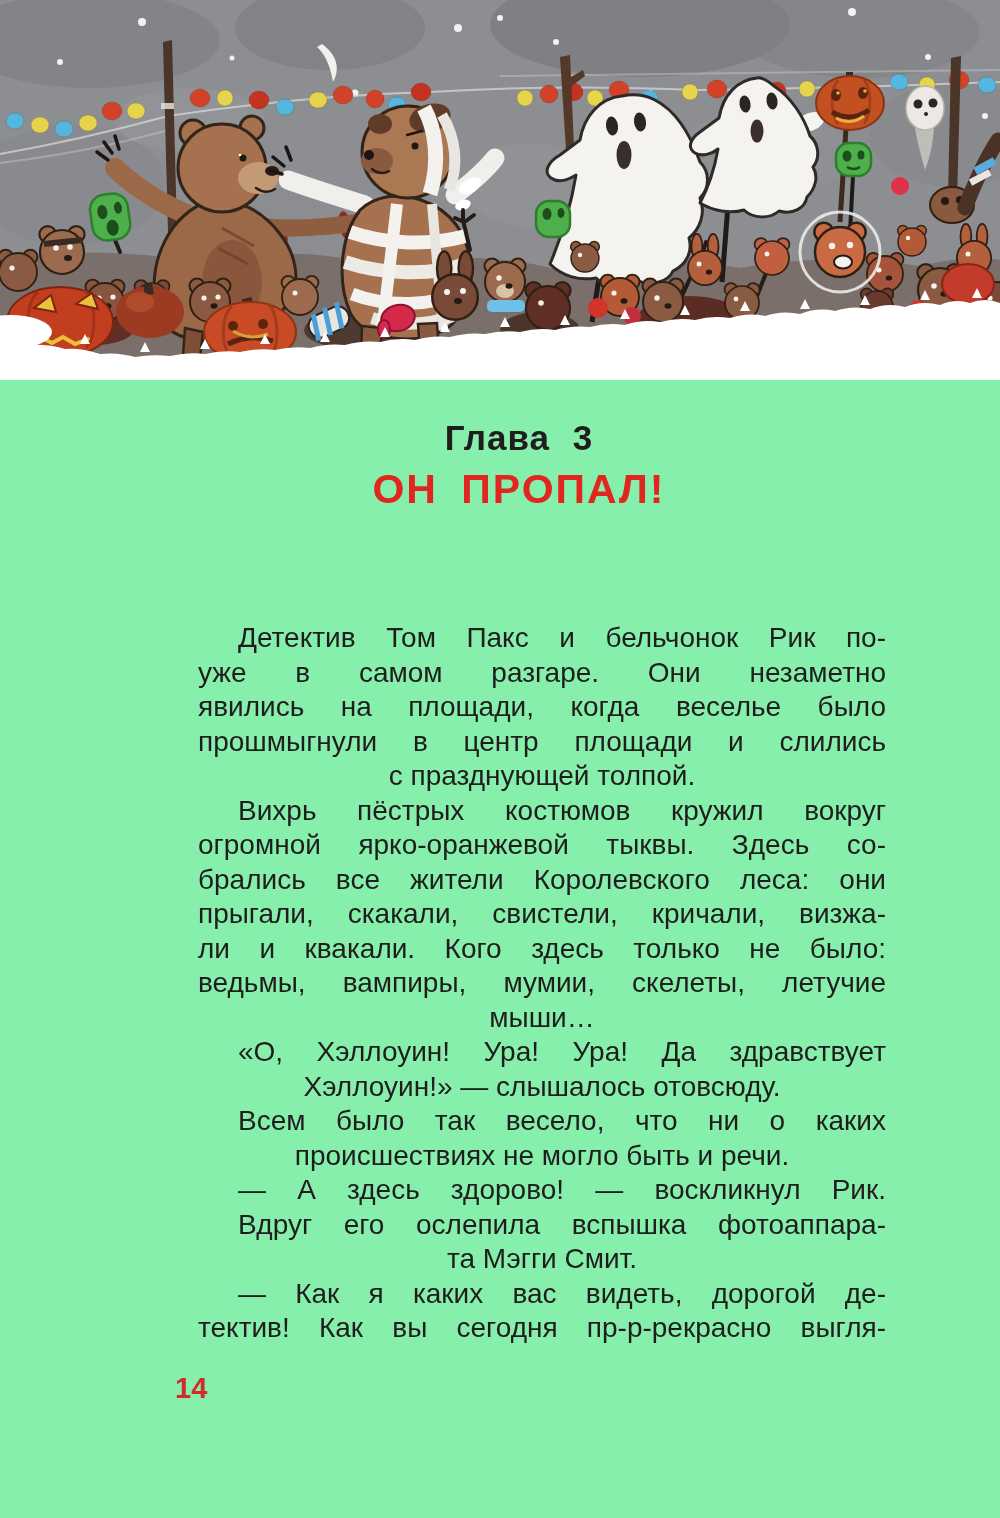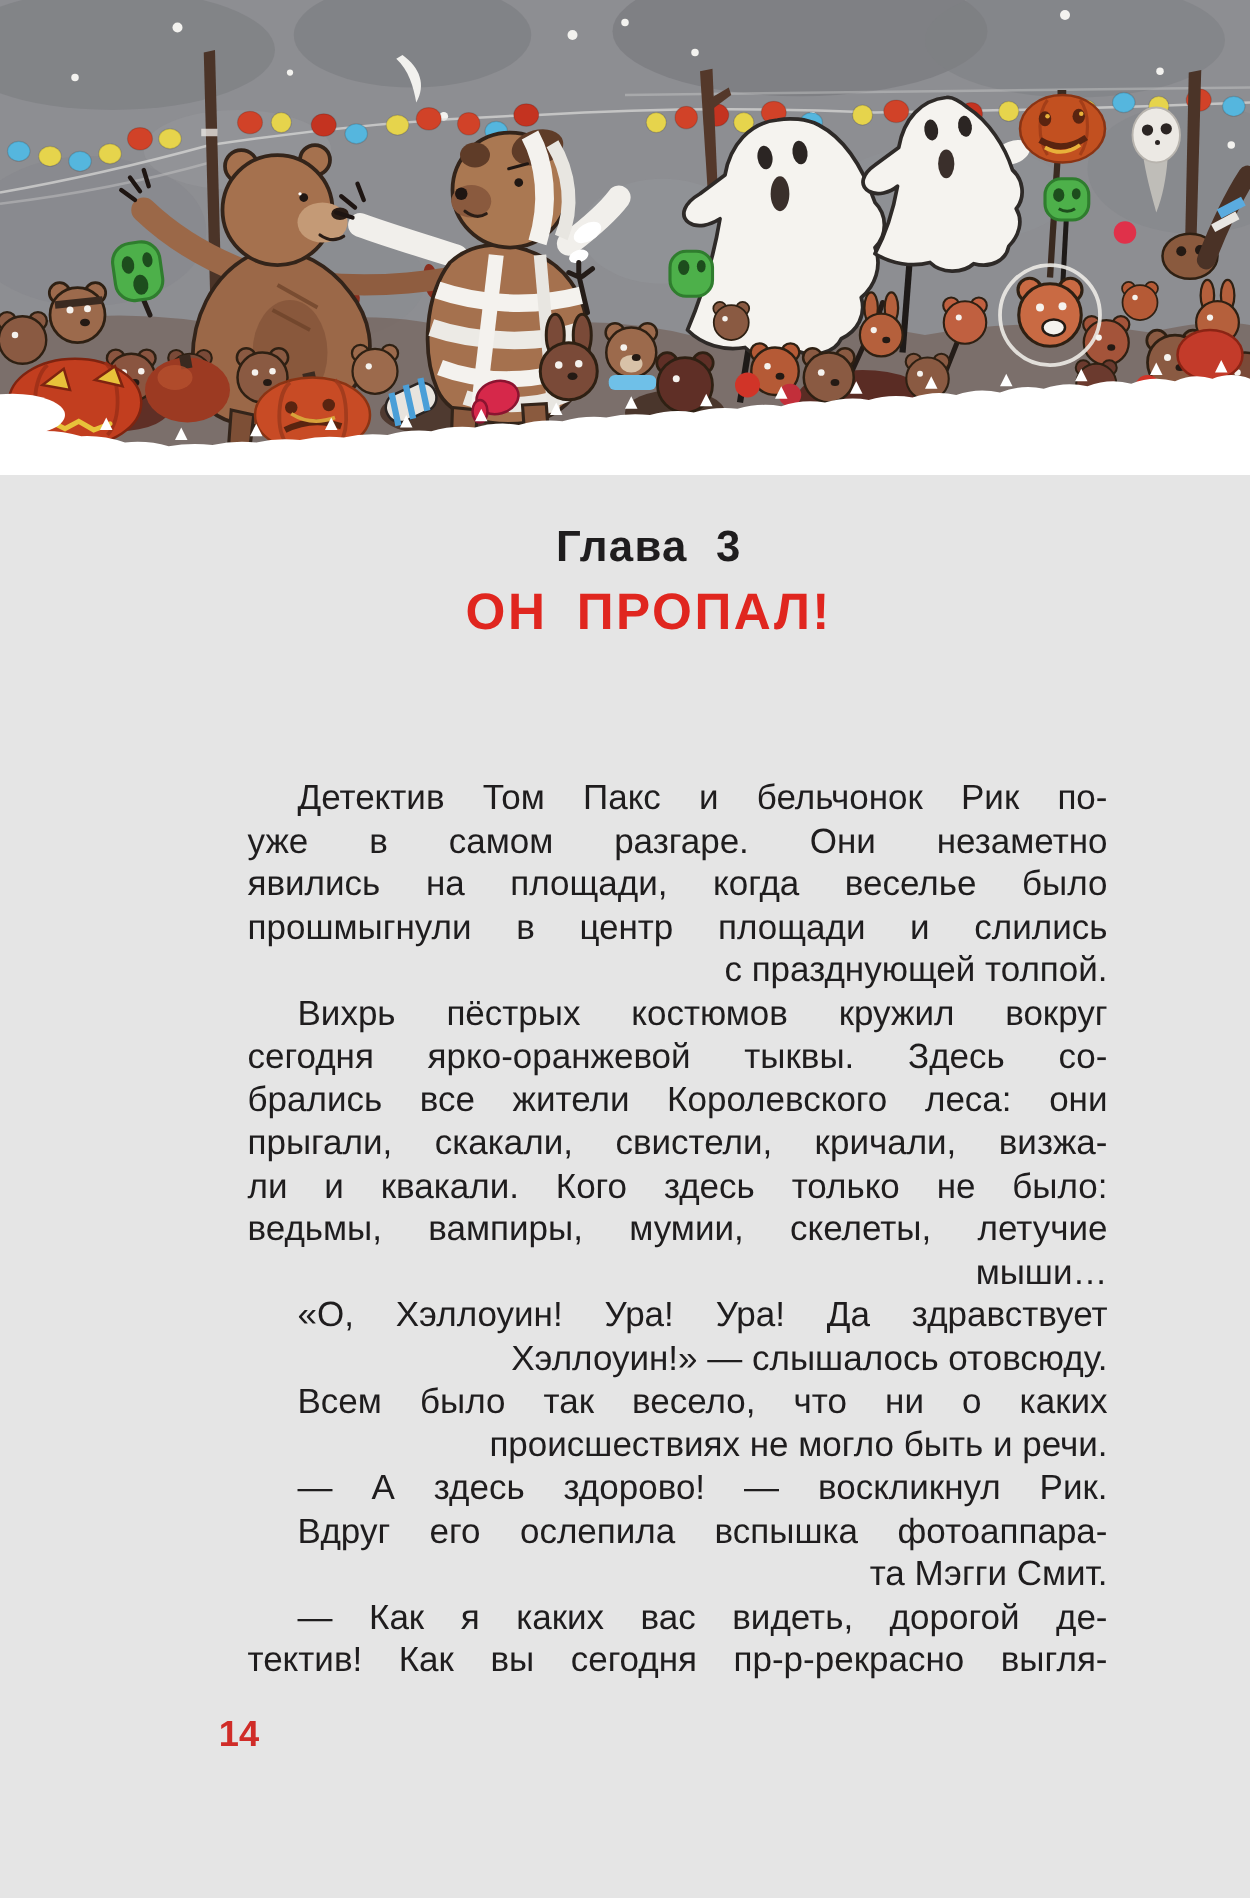--- a/index.html
+++ b/index.html
@@ -1,38 +1,38 @@
 <!DOCTYPE html>
 <html style="--title-red: #e0261f; --page-red: #d02c28; --text-color: #1f1d1e; --sky-gray: #8d8e92; --snow-white: #ffffff;"><head>
 <meta charset="utf-8">
 <style>
   html,body { margin:0; padding:0; background:#ffffff; }
   .page {
-    position:relative; width:1000px; height:1518px; background:#e5e5e5;
+    position:relative; width:1000px; height:1518px; background:#86efac;
     font-family:"Liberation Sans", sans-serif; overflow:hidden;
   }
   .illustration { position:absolute; top:0; left:0; display:block; }
   .chapter-label {
     position:absolute; top:418px; left:175px; width:688px;
     text-align:center; font-size:35px; font-weight:bold;
     color:var(--text-color,#1f1d1e); word-spacing:12px; letter-spacing:1px;
   }
   .chapter-title {
     position:absolute; top:466px; left:175px; width:688px;
     text-align:center; font-size:41px; font-weight:bold;
     color:var(--title-red,#e0261f); letter-spacing:2px; word-spacing:10px;
   }
   .body-text {
     position:absolute; left:175px; top:621px; width:688px;
     font-size:28px; line-height:34.5px; color:var(--text-color,#1f1d1e);
   }
   .line { width:100%;margin-left:23px; }
   .line.indent { text-indent:40px; }
   .line.j { text-align:justify; text-align-last:justify; }
-  .line.end { text-align:right; }
+  .line.end { text-align:center; }
   .page-number {
     position:absolute; top:1372px; left:175px; width:688px;
     text-align:left; font-size:29px; font-weight:bold;
     color:var(--page-red,#d02c28);
   }
 </style>
 </head>
 <body>
 
 <div class="page">
@@ -447,21 +447,21 @@
   <div class="chapter-title">ОН ПРОПАЛ!</div>
 
   <div class="body-text">
 
   <div class="line indent j">Детектив Том Пакс и бельчонок Рик по-</div>
       <div class="line j">уже в самом разгаре. Они незаметно</div>
       <div class="line j">явились на площади, когда веселье было</div>
       <div class="line j">прошмыгнули в центр площади и слились</div>
       <div class="line end">с празднующей толпой.</div>
       <div class="line indent j">Вихрь пёстрых костюмов кружил вокруг</div>
-      <div class="line j">сегодня ярко-оранжевой тыквы. Здесь со-</div>
+      <div class="line j">огромной ярко-оранжевой тыквы. Здесь со-</div>
       <div class="line j">брались все жители Королевского леса: они</div>
       <div class="line j">прыгали, скакали, свистели, кричали, визжа-</div>
       <div class="line j">ли и квакали. Кого здесь только не было:</div>
       <div class="line j">ведьмы, вампиры, мумии, скелеты, летучие</div>
       <div class="line end">мыши…</div>
       <div class="line indent j">«О, Хэллоуин! Ура! Ура! Да здравствует</div>
       <div class="line end">Хэллоуин!» — слышалось отовсюду.</div>
       <div class="line indent j">Всем было так весело, что ни о каких</div>
       <div class="line end">происшествиях не могло быть и речи.</div>
       <div class="line indent j">— А здесь здорово! — воскликнул Рик.</div>

